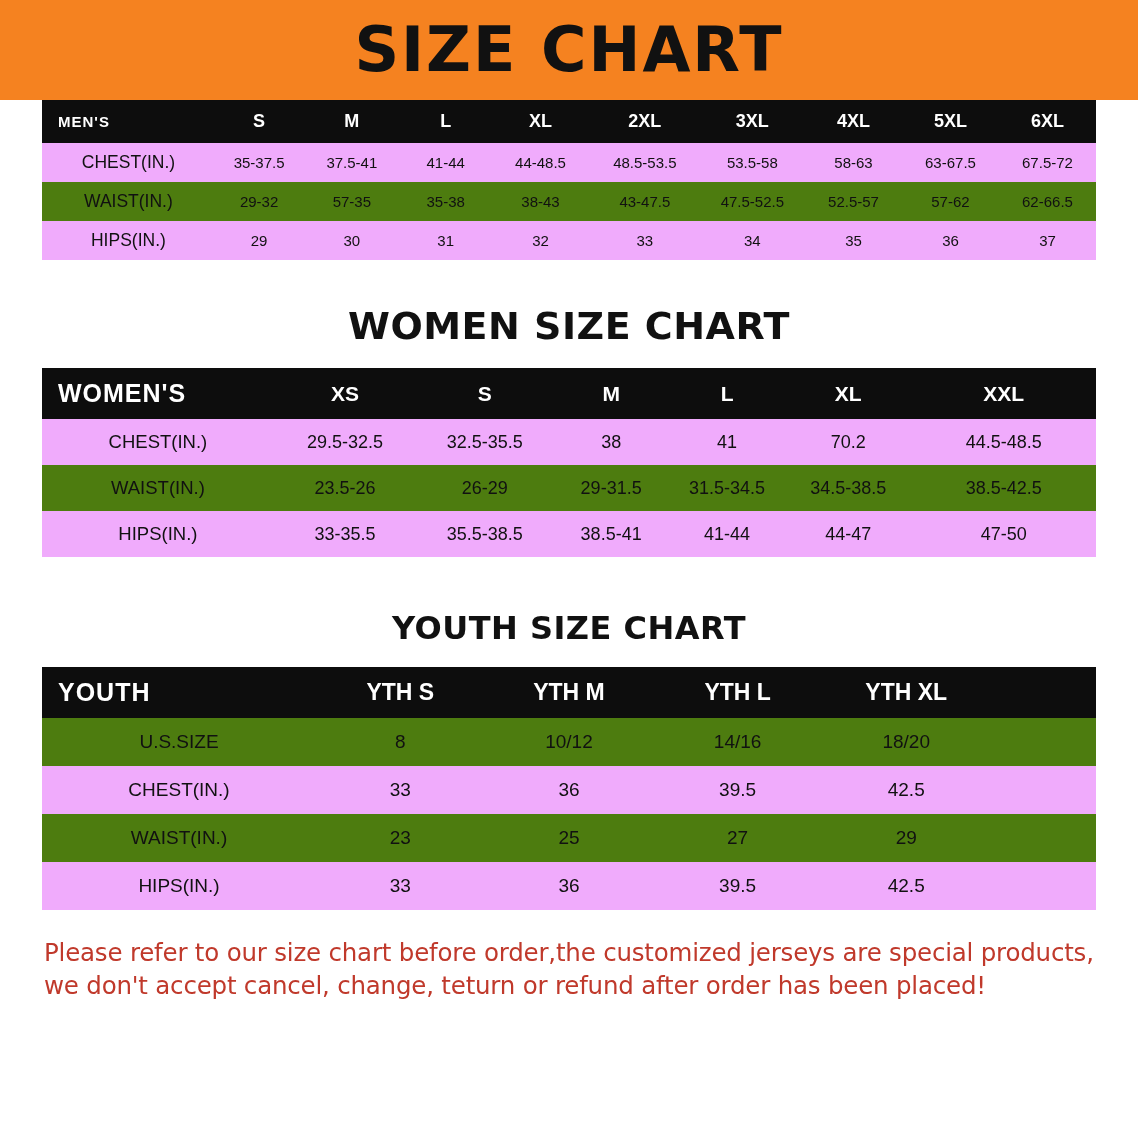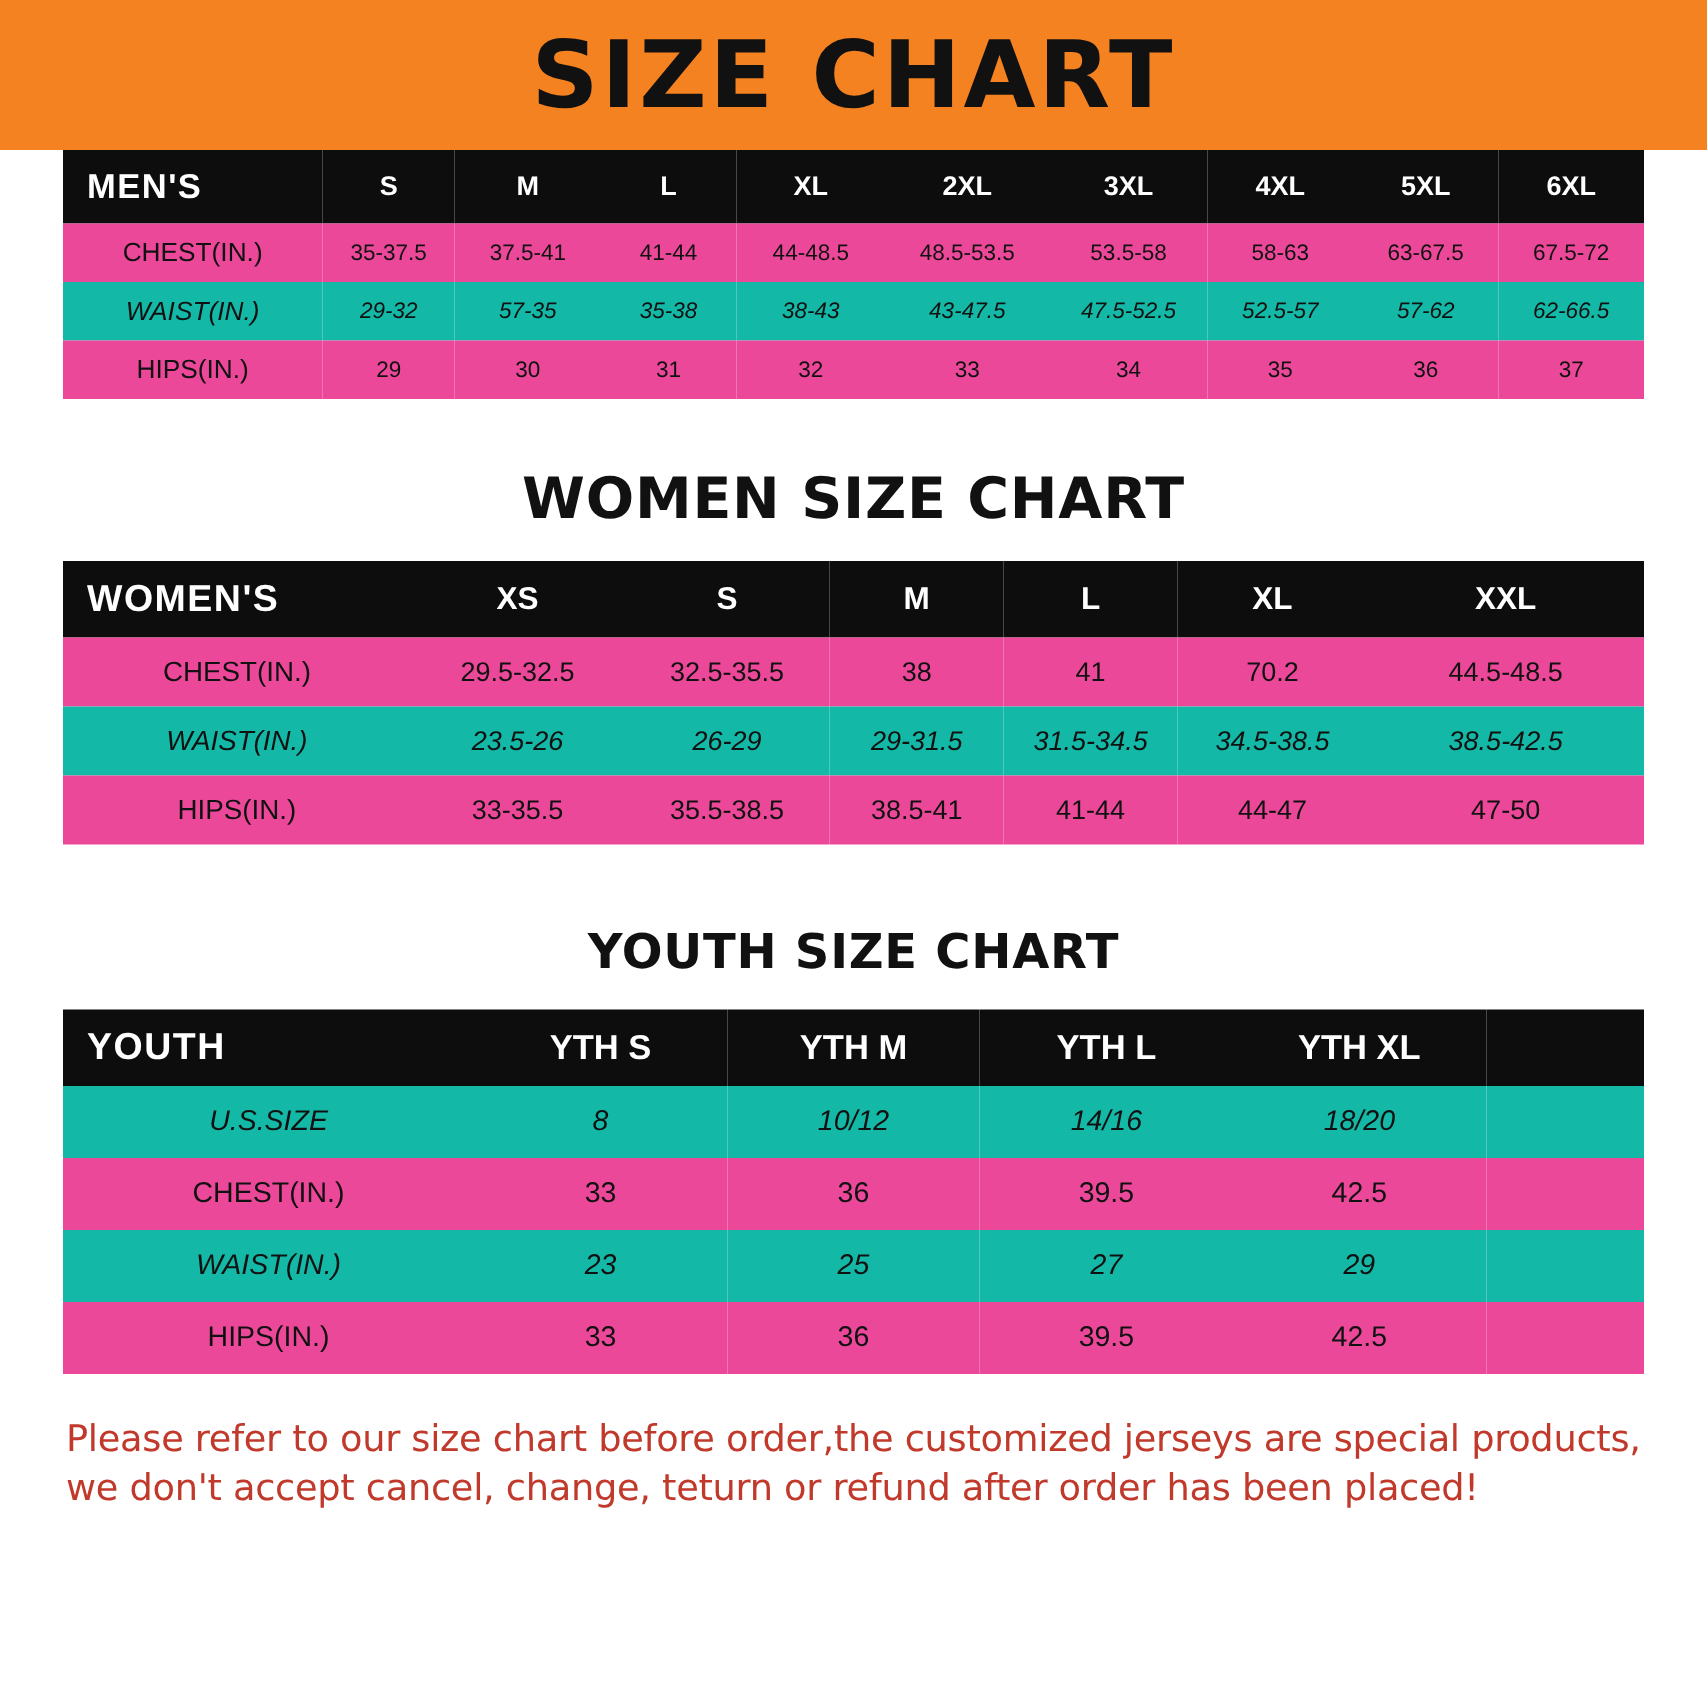--- a/index.html
+++ b/index.html
@@ -84,26 +84,26 @@
   }
   
   table.size-table tbody td {
     color: #111111;
     padding: 9px 2px;
   }
   table.size-table tbody td.rowlabel {
     text-align: center;
     font-weight: 400;
   }
-  tr.shade-dark td { background: #ec4899; }
-  tr.shade-light td { background: #14b8a6; font-style: italic; }
+  tr.shade-dark td { background: #f0abfc; }
+  tr.shade-light td { background: #4d7c0f; }
 
   
   #men-table thead th { font-size: 18px; }
-  #men-table thead th.rowlabel { font-size: 23px; }
+  #men-table thead th.rowlabel { font-size: 15px; }
   #men-table tbody td { font-size: 15px; }
   #men-table tbody td.rowlabel { font-size: 17.5px; }
 
   
   #women-table thead th { font-size: 21px; }
   #women-table thead th.rowlabel { font-size: 25px; }
   #women-table tbody td { font-size: 18px; padding: 12px 2px; }
   #women-table tbody td.rowlabel { font-size: 18.5px; }
 
   

